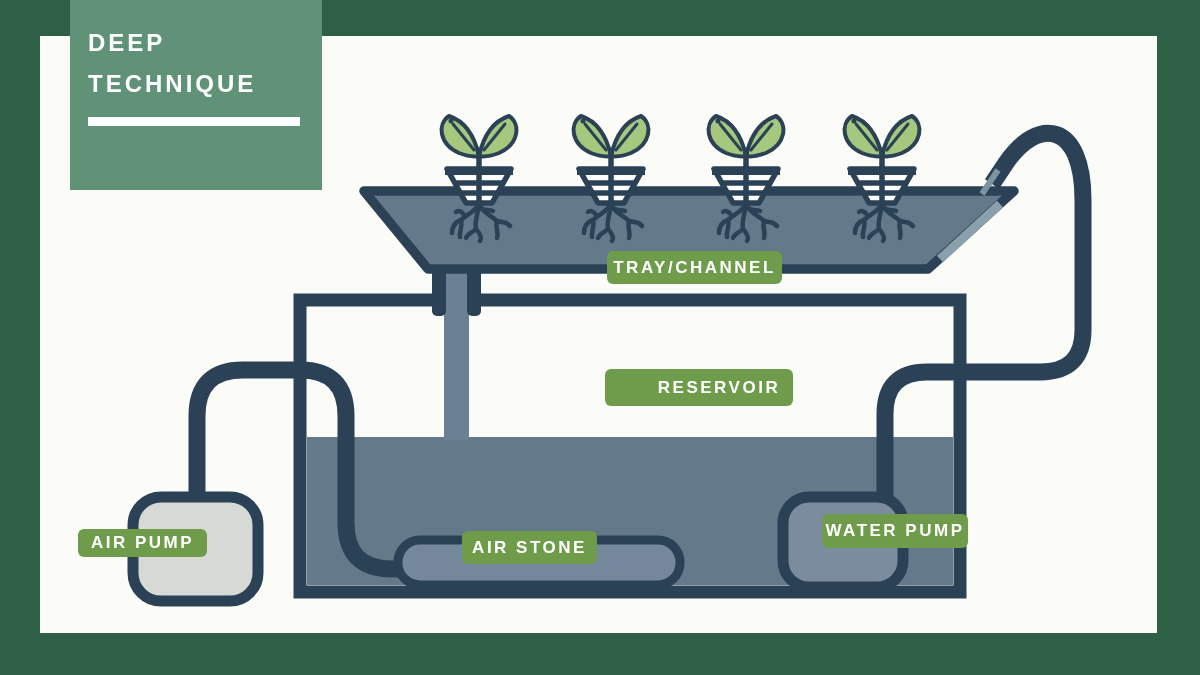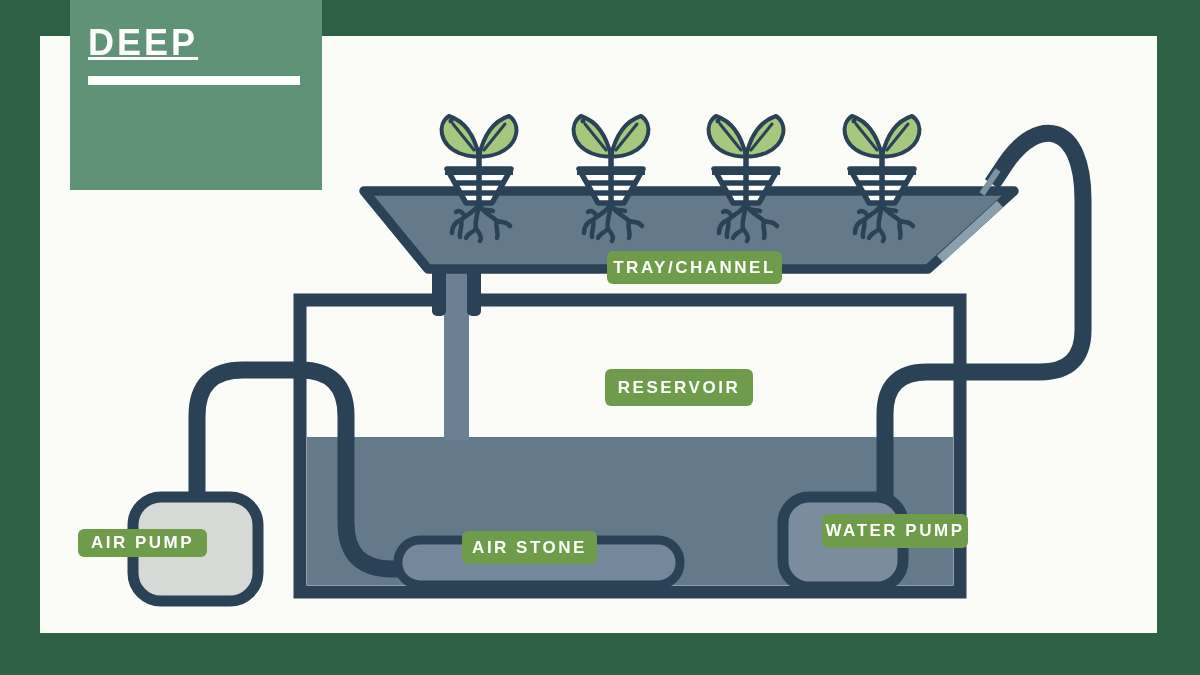--- a/index.html
+++ b/index.html
@@ -25,36 +25,35 @@
     background:var(--paper);
   }
   .diagram-svg{position:absolute;left:0;top:0;width:1200px;height:675px;z-index:1;}
   
   .title-card{
     position:absolute;left:70px;top:0;width:252px;height:190px;
     background:var(--panel-green);z-index:3;
     box-sizing:border-box;padding:22px 0 0 18px;
   }
   .title-line{
-    color:#ffffff;font-weight:bold;font-size:36px;line-height:41px;
+    color:#ffffff;font-weight:bold;font-size:24px;line-height:41px;
     letter-spacing:3px;
-    text-decoration:underline;
   }
   .title-underline{
     width:212px;height:9px;background:#ffffff;margin-top:13px;
   }
   
   .badge{
     position:absolute;z-index:4;background:var(--badge-green);
     color:#ffffff;font-weight:bold;font-size:17px;letter-spacing:2.5px;
     display:flex;align-items:center;justify-content:center;
     border-radius:6px;white-space:nowrap;
   }
   .badge-tray{left:607px;top:251px;width:175px;height:33px;}
-  .badge-reservoir{left:605px;top:369px;width:148px;height:37px;}
+  .badge-reservoir{left:605px;top:369px;width:148px;height:37px;padding-left:40px;}
   .badge-airpump{left:78px;top:529px;width:129px;height:28px;}
   .badge-airstone{left:462px;top:531px;width:135px;height:33px;}
   .badge-waterpump{left:822px;top:514px;width:146px;height:34px;}
   
   #plants-layer{position:absolute;left:0;top:0;width:1200px;height:675px;z-index:2;pointer-events:none;}
   .plant{position:absolute;top:112px;width:100px;height:132px;}
   
   .navy-stroke{stroke:var(--navy);fill:none;}
   .pipe{stroke:var(--navy);fill:none;stroke-width:17px;}
 </style>
@@ -213,20 +212,21 @@
       <path d="M47,117 C43,121 39,121 37,126"></path>
       <path d="M47,117 C51,121 53,126 51,129"></path>
       <path d="M50,95 C56,100 60,97 64,99"></path>
       <path d="M36,104 C33,99 29,98 27,100"></path>
     </g>
   </svg>
   </div>
 
 <div class="title-card">
   <div class="title-line">DEEP</div>
+  <div class="title-line">TECHNIQUE</div>
   <div class="title-underline"></div>
 </div>
 
 <div class="badge badge-tray">TRAY/CHANNEL</div>
 <div class="badge badge-reservoir">RESERVOIR</div>
 <div class="badge badge-airpump">AIR PUMP</div>
 <div class="badge badge-airstone">AIR STONE</div>
 <div class="badge badge-waterpump">WATER PUMP</div>
 
 </body></html>

